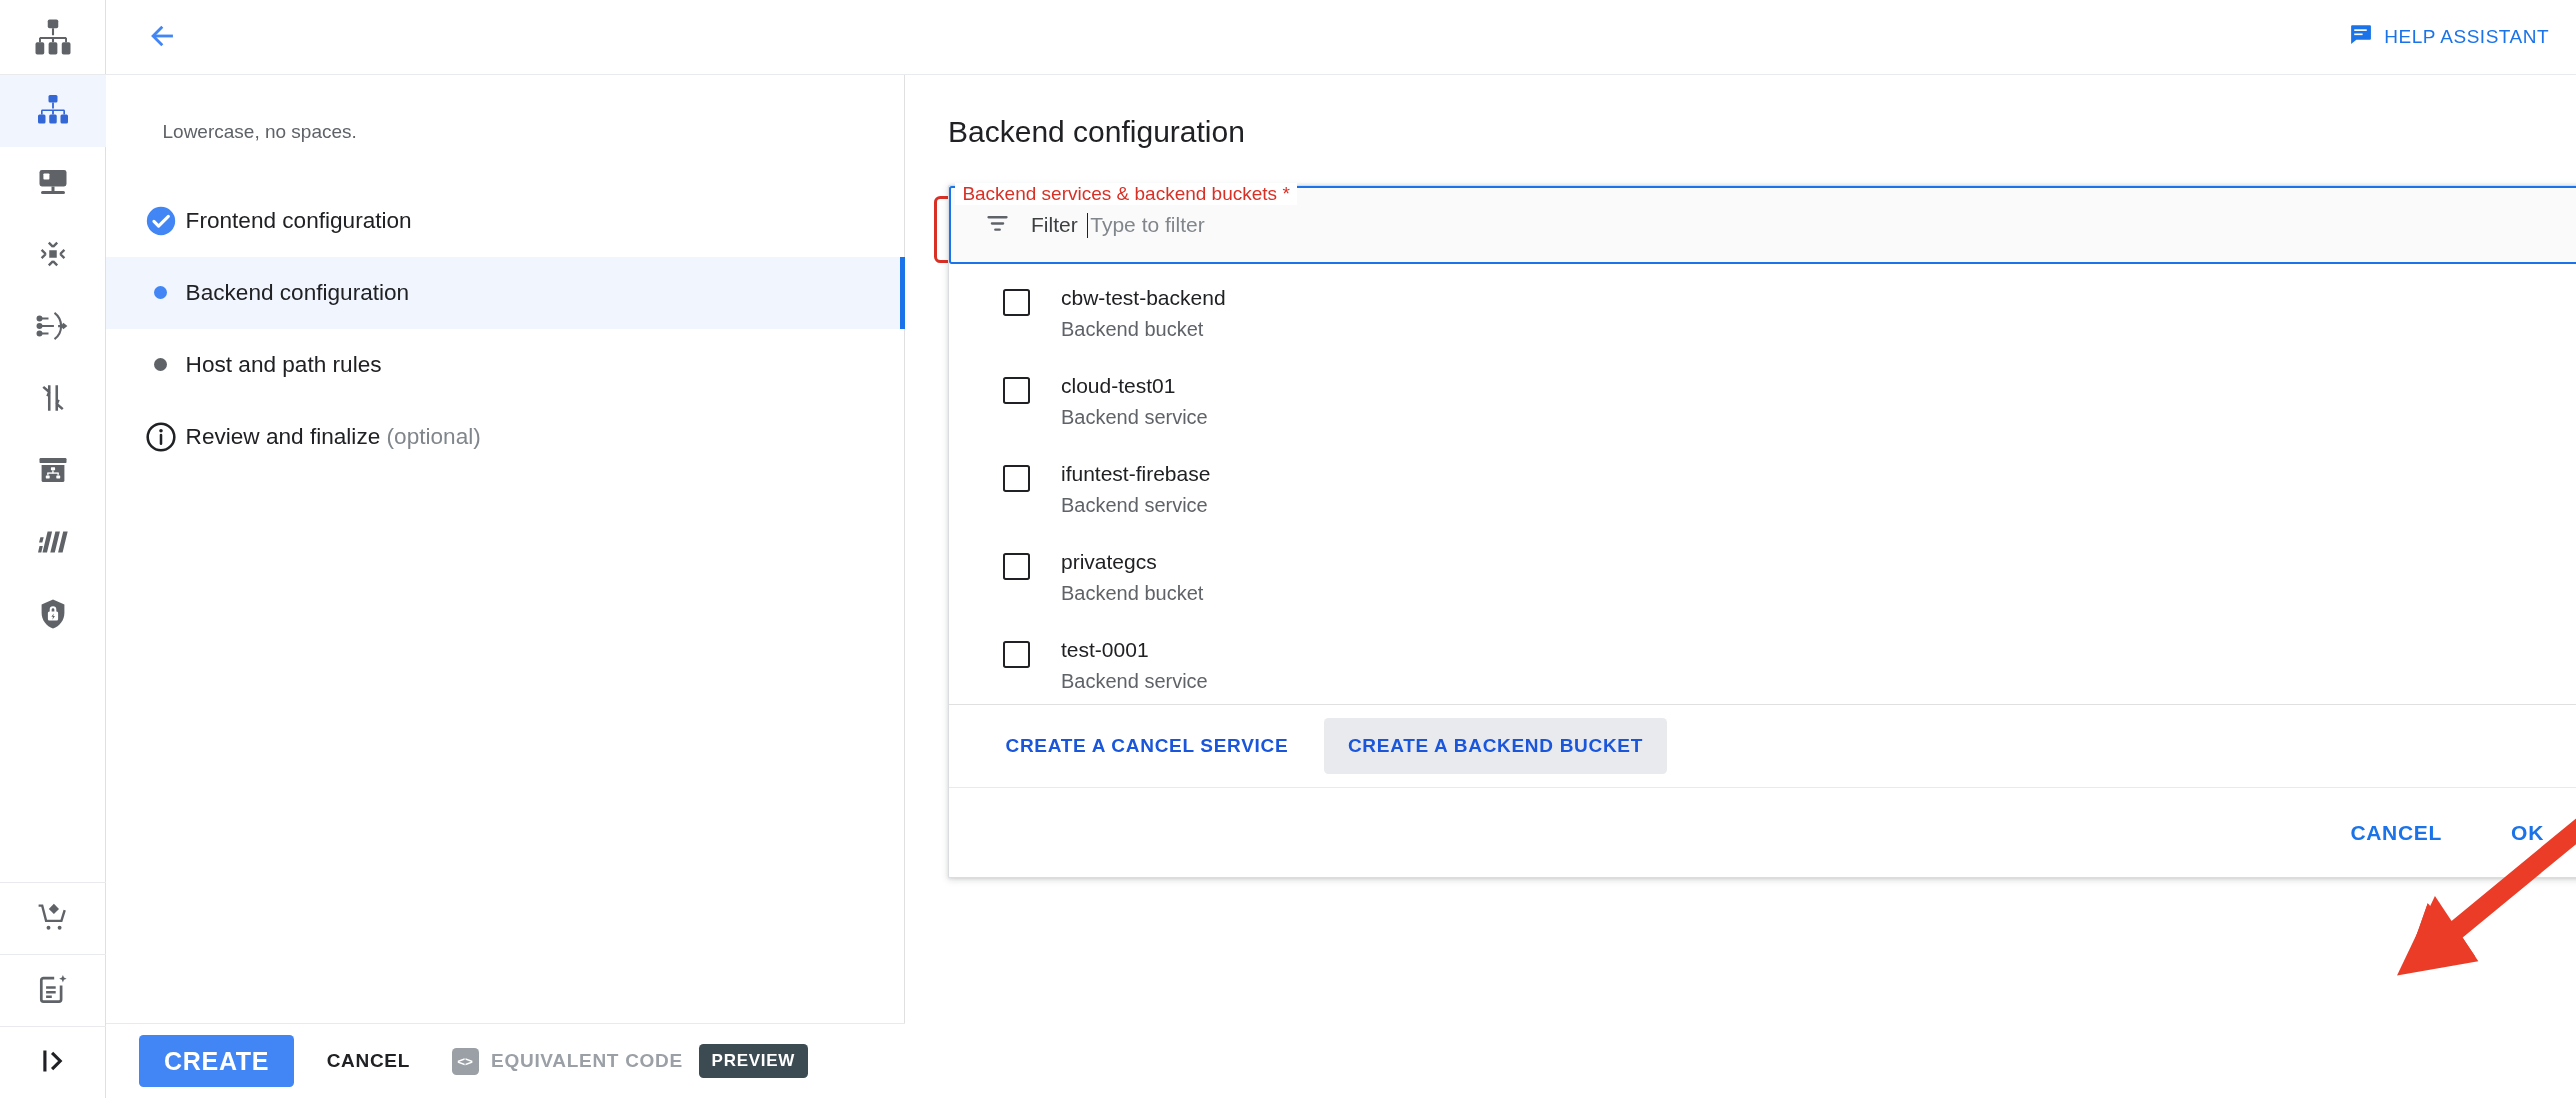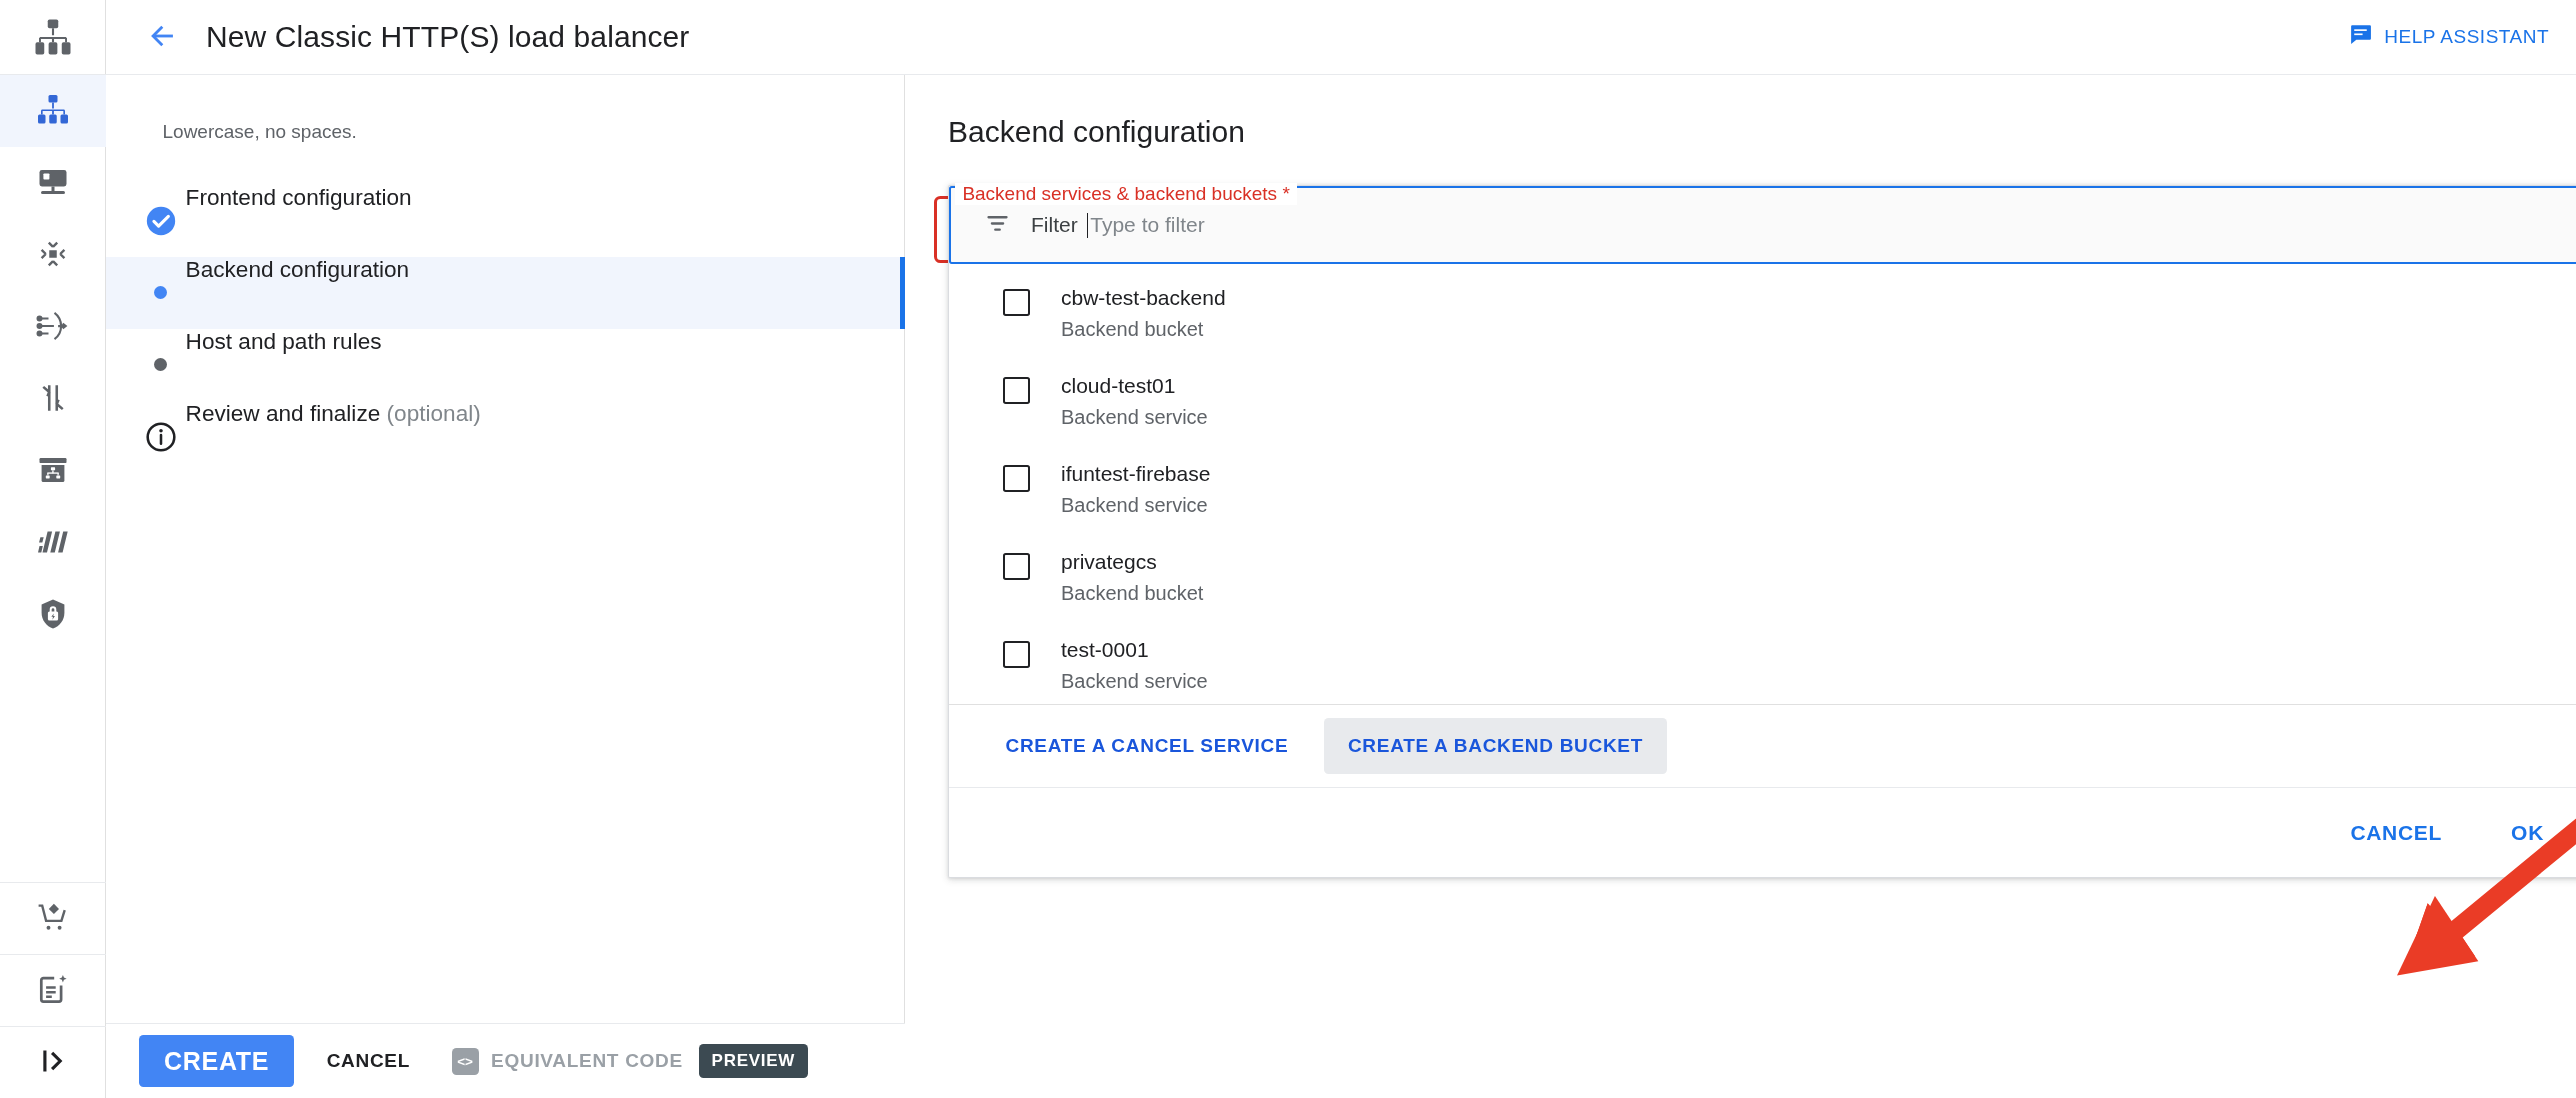--- a/index.html
+++ b/index.html
@@ -79,21 +79,21 @@
     font-size: 22.6px; color: #202124;
   }
   .outlined-field .help-icon {
     position: absolute; right: 18px; top: 50%; transform: translateY(-50%);
   }
   .field-hint { margin: 14.5px 0 0 23.5px; font-size: 19px; color: #5f6368; }
 
   
   .steps { margin-top: 42px; }
   .step {
-    height: 72px; display: flex; padding-left: 33px;
+    height: 72px; display: flex; align-items: center; padding-left: 33px;
     position: relative;
   }
   .step.selected { background: #f1f5fd; }
   .step.selected::after {
     content: ""; position: absolute; right: -0.9px; top: 0;
     width: 4.5px; height: 72px; background: #1a73e8;
   }
   .step-marker {
     width: 43px; display: flex; align-items: center; justify-content: center;
     margin-right: 3.6px;
@@ -363,21 +363,20 @@
 
     <div class="topbar">
       <div class="back-btn">
         <span>
           <svg width="34" height="34" viewBox="0 0 24 24" fill="none" stroke="#4285f4" stroke-width="2">
             <path d="M19 12H5"></path>
               <path d="M11.5 5.5 5 12l6.5 6.5"></path>
           </svg>
         </span>
       </div>
-      <div class="page-title">New Classic HTTP(S) load balancer</div>
 
       <div class="help-assistant">
         <span>
           <svg width="25" height="25" viewBox="0 0 24 24" fill="#1a73e8">
             <path d="M3 3h18a1 1 0 0 1 1 1v12a1 1 0 0 1-1 1H8l-5 4V4a1 1 0 0 1 1-1z"></path>
             <g fill="#fff">
                 <rect x="6" y="7" width="12" height="1.6"></rect>
                 <rect x="6" y="11" width="8" height="1.6"></rect>
               </g>
           </svg>

